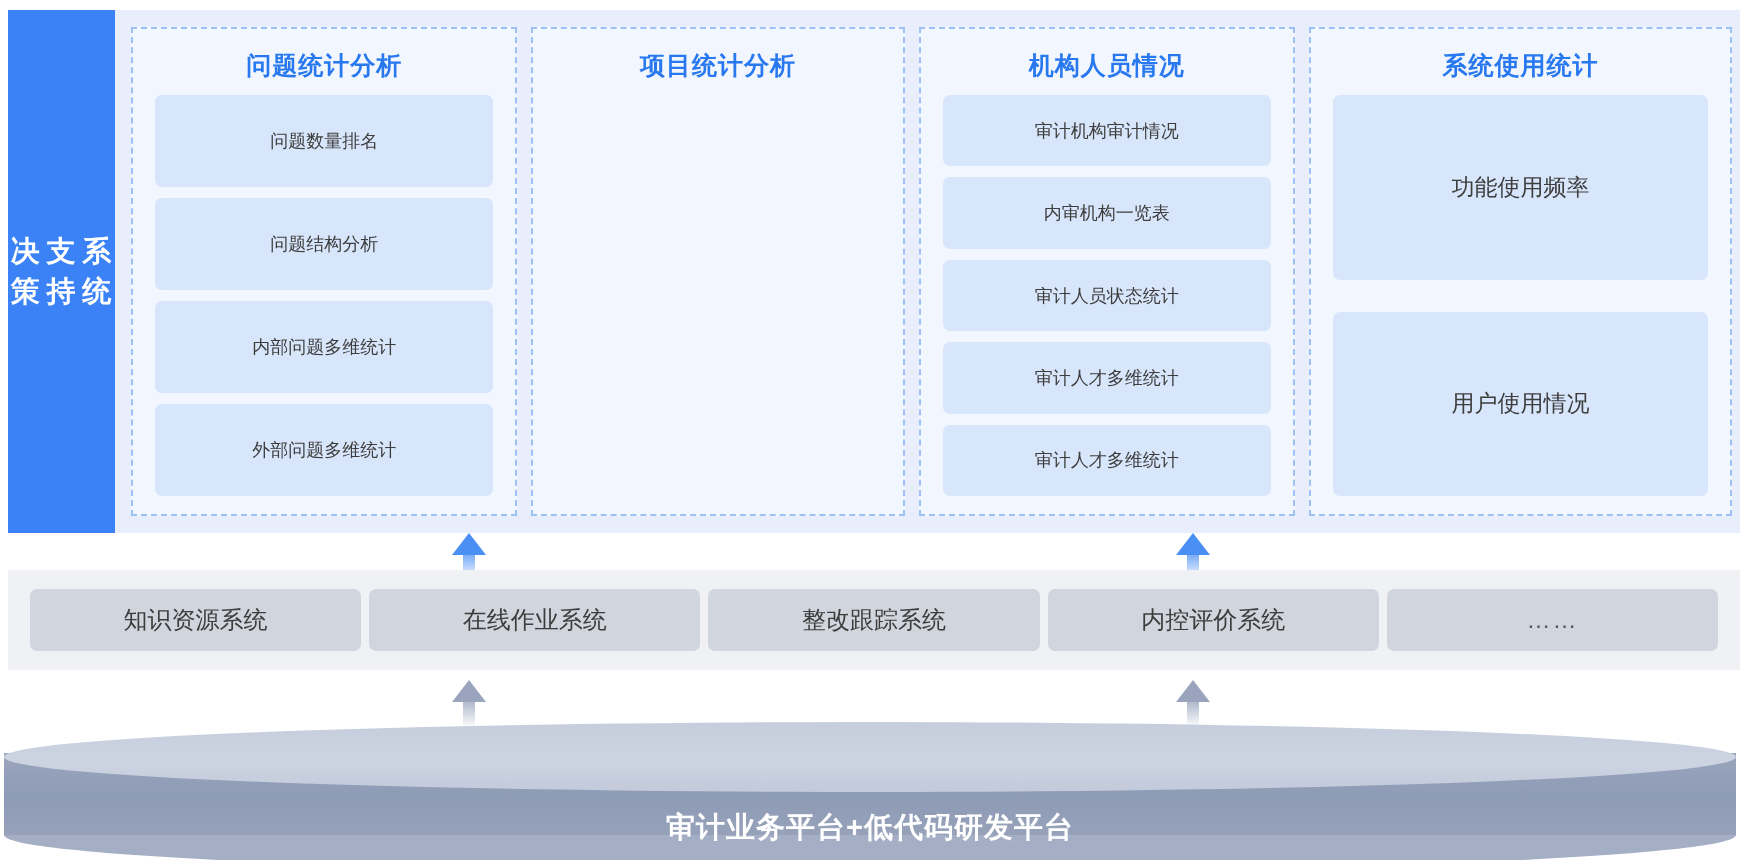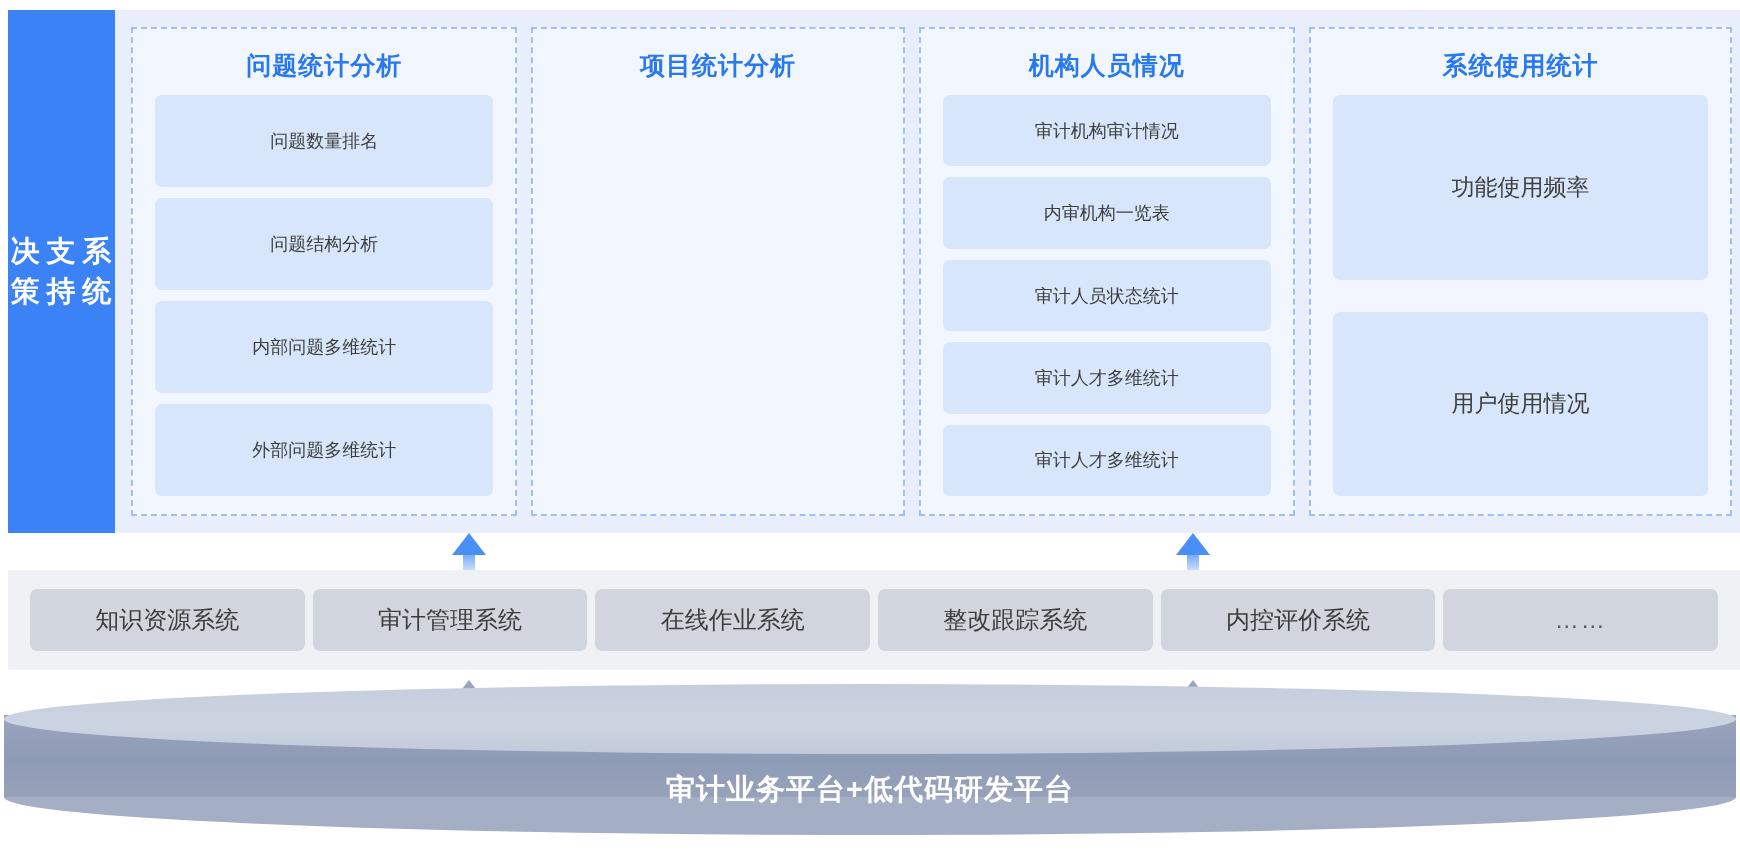--- a/index.html
+++ b/index.html
@@ -169,21 +169,21 @@
     font-size: 24px;
     color: #3d3d3d;
     white-space: nowrap;
   }
   .sys-box.ellipsis { color: #55585f; letter-spacing: 2px; }
 
   
   .cylinder {
     position: absolute;
     left: 4px;
-    top: 684px;
+    top: 722px;
     width: 1559px;
     height: 136px;
   }
   .cyl-body {
     position: absolute;
     left: 0;
     top: 31px;
     width: 1732px;
     height: 82px;
     background: linear-gradient(to bottom, #9aa5bd 0%, #8e9bb5 55%, #97a2ba 100%);
@@ -274,21 +274,20 @@
     <div class="shaft"></div>
     <div class="head"></div>
   </div>
   <div class="arrow blue" id="arrow-b2">
     <div class="shaft"></div>
     <div class="head"></div>
   </div>
 
   <div class="mid-panel">
     <div class="sys-box">知识资源系统</div>
-    <div class="sys-box">审计管理系统</div>
     <div class="sys-box">在线作业系统</div>
     <div class="sys-box">整改跟踪系统</div>
     <div class="sys-box">内控评价系统</div>
     <div class="sys-box ellipsis">……</div>
   </div>
 
   <div class="arrow grey" id="arrow-g1">
     <div class="shaft"></div>
     <div class="head"></div>
   </div>

